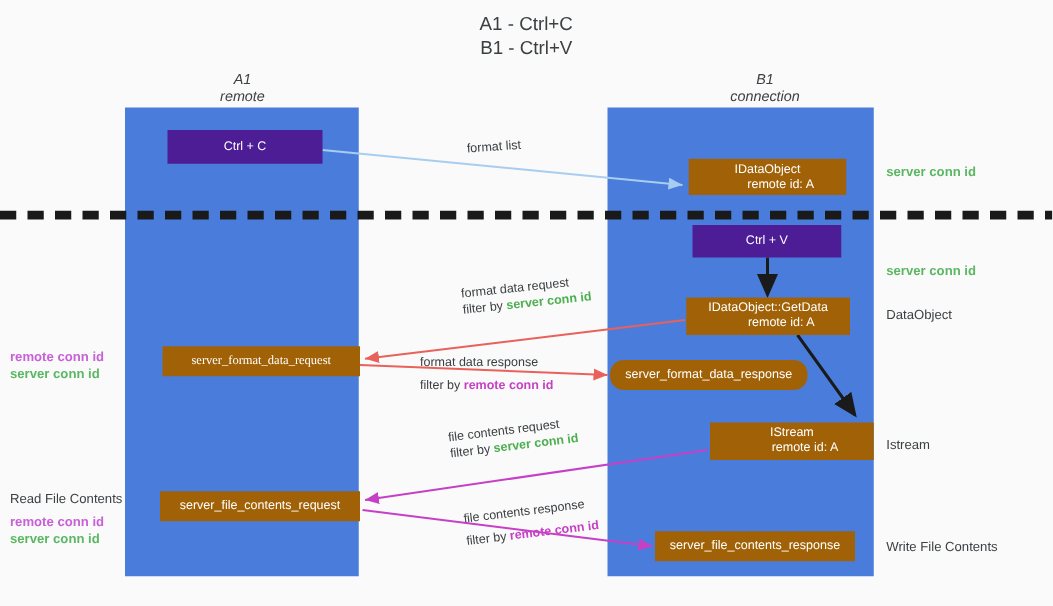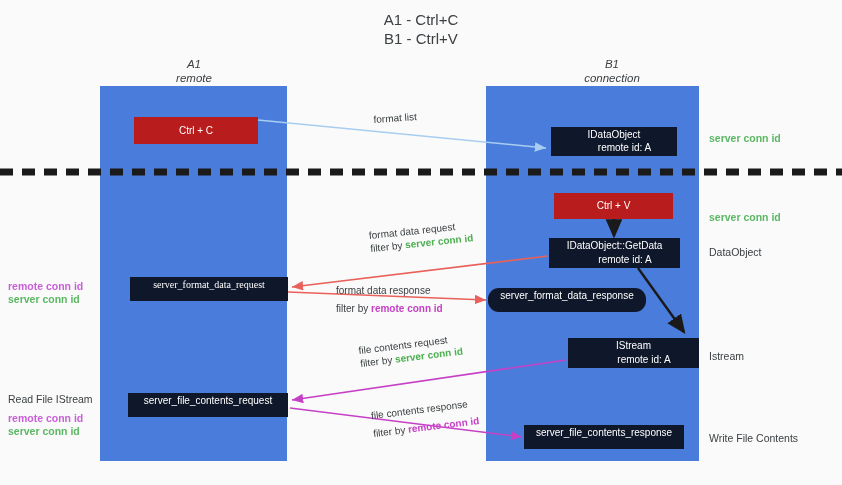--- a/index.html
+++ b/index.html
@@ -49,22 +49,22 @@
     align-items: center;
     justify-content: center;
     color: #ffffff;
     font-size: 10px;
     line-height: 12px;
     text-align: center;
     padding: 2px 4px;
     white-space: pre-line;
   }
   .node.orange { background: #f9a council; }
-  .node.orange { background: #0f172a; justify-content: space-between; }
-  .node.green  { background: #b91c1c; margin-top: 13px; }
+  .node.orange { background: #a16207; }
+  .node.green  { background: #4c1d95; }
   .node .l1 { font-size: 10px; }
   .node .l2 { font-size: 10px; padding-left: 21px; }
   .edge-label {
     position: absolute;
     color: #3c4043;
     font-size: 10px;
     line-height: 13px;
     white-space: nowrap;
   }
   .edge-label .hl-green  { color: #4caf50; font-weight: bold; }
@@ -196,17 +196,17 @@
 
   <div class="side-label green" style="left:709px; top:132px;">server conn id</div>
   <div class="side-label green" style="left:709px; top:211px;">server conn id</div>
   <div class="side-label" style="left:709px; top:246px;">DataObject</div>
   <div class="side-label" style="left:709px; top:350px;">Istream</div>
   <div class="side-label" style="left:709px; top:432px;">Write File Contents</div>
 
   <div class="side-label purple" style="left:8px; top:280px;">remote conn id</div>
   <div class="side-label green" style="left:8px; top:293px;">server conn id</div>
 
-  <div class="side-label" style="left:8px; top:393px;">Read File IStream</div>
+  <div class="side-label" style="left:8px; top:393px;">Read File Contents</div>
   <div class="side-label purple" style="left:8px; top:412px;">remote conn id</div>
   <div class="side-label green" style="left:8px; top:425px;">server conn id</div>
 
 </div>
 
 </body></html>

